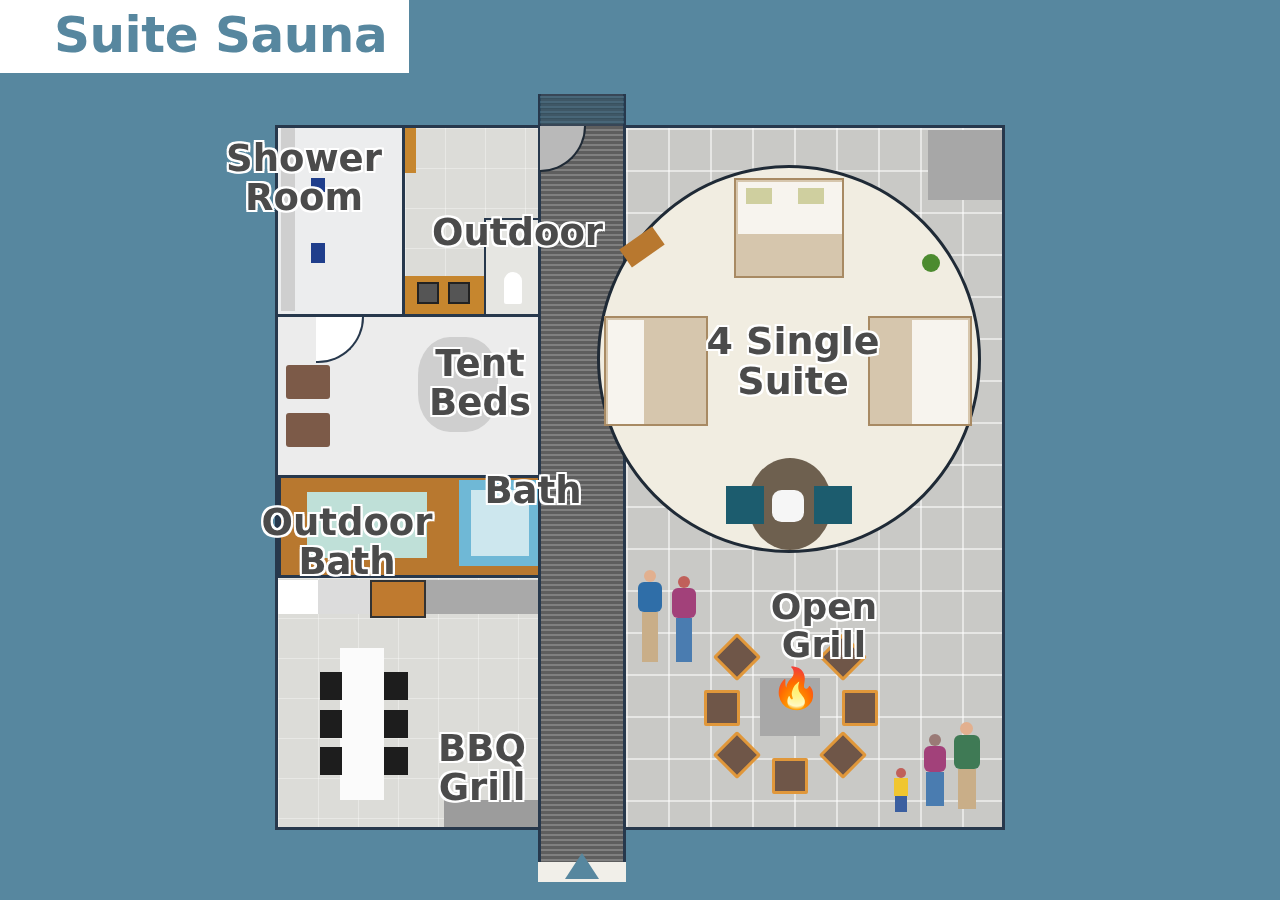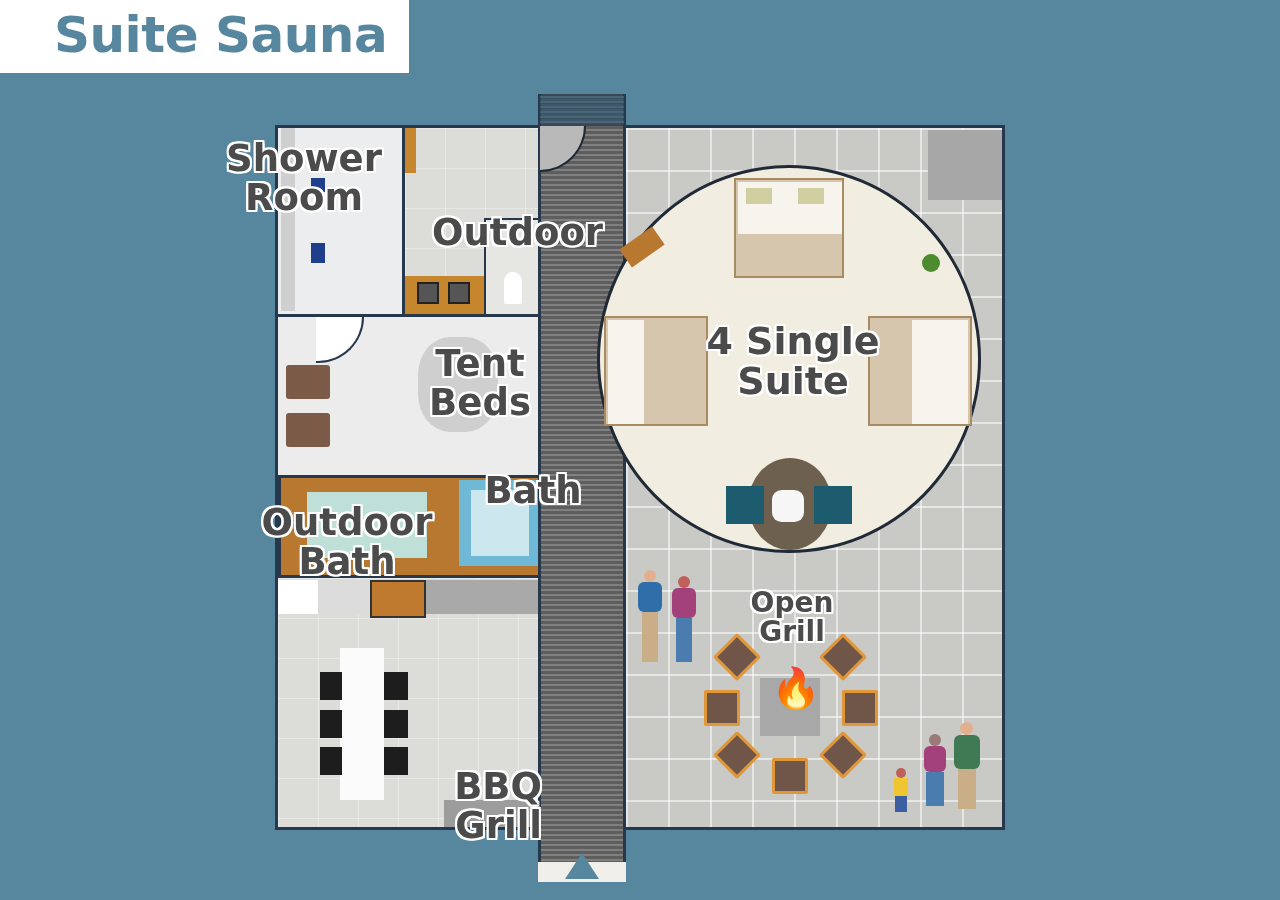--- a/index.html
+++ b/index.html
@@ -175,20 +175,20 @@
   <div>Outdoor</div>
   <div>Bath</div>
 </div>
 <div class="label" style="left:470px;top:472px;width:126px;font-size:37px;">
   <div>Bath</div>
 </div>
 <div class="label" style="left:698px;top:322px;width:190px;font-size:38px;">
   <div>4 Single</div>
   <div>Suite</div>
 </div>
-<div class="label" style="left:722px;top:588px;width:140px;font-size:28px;">
+<div class="label" style="left:754px;top:588px;width:140px;font-size:36px;">
   <div>Open</div>
   <div>Grill</div>
 </div>
-<div class="label" style="left:422px;top:768px;width:120px;font-size:37px;text-align:right;">
+<div class="label" style="left:422px;top:730px;width:120px;font-size:37px;">
   <div>BBQ</div>
   <div>Grill</div>
 </div>
 
 </body></html>

